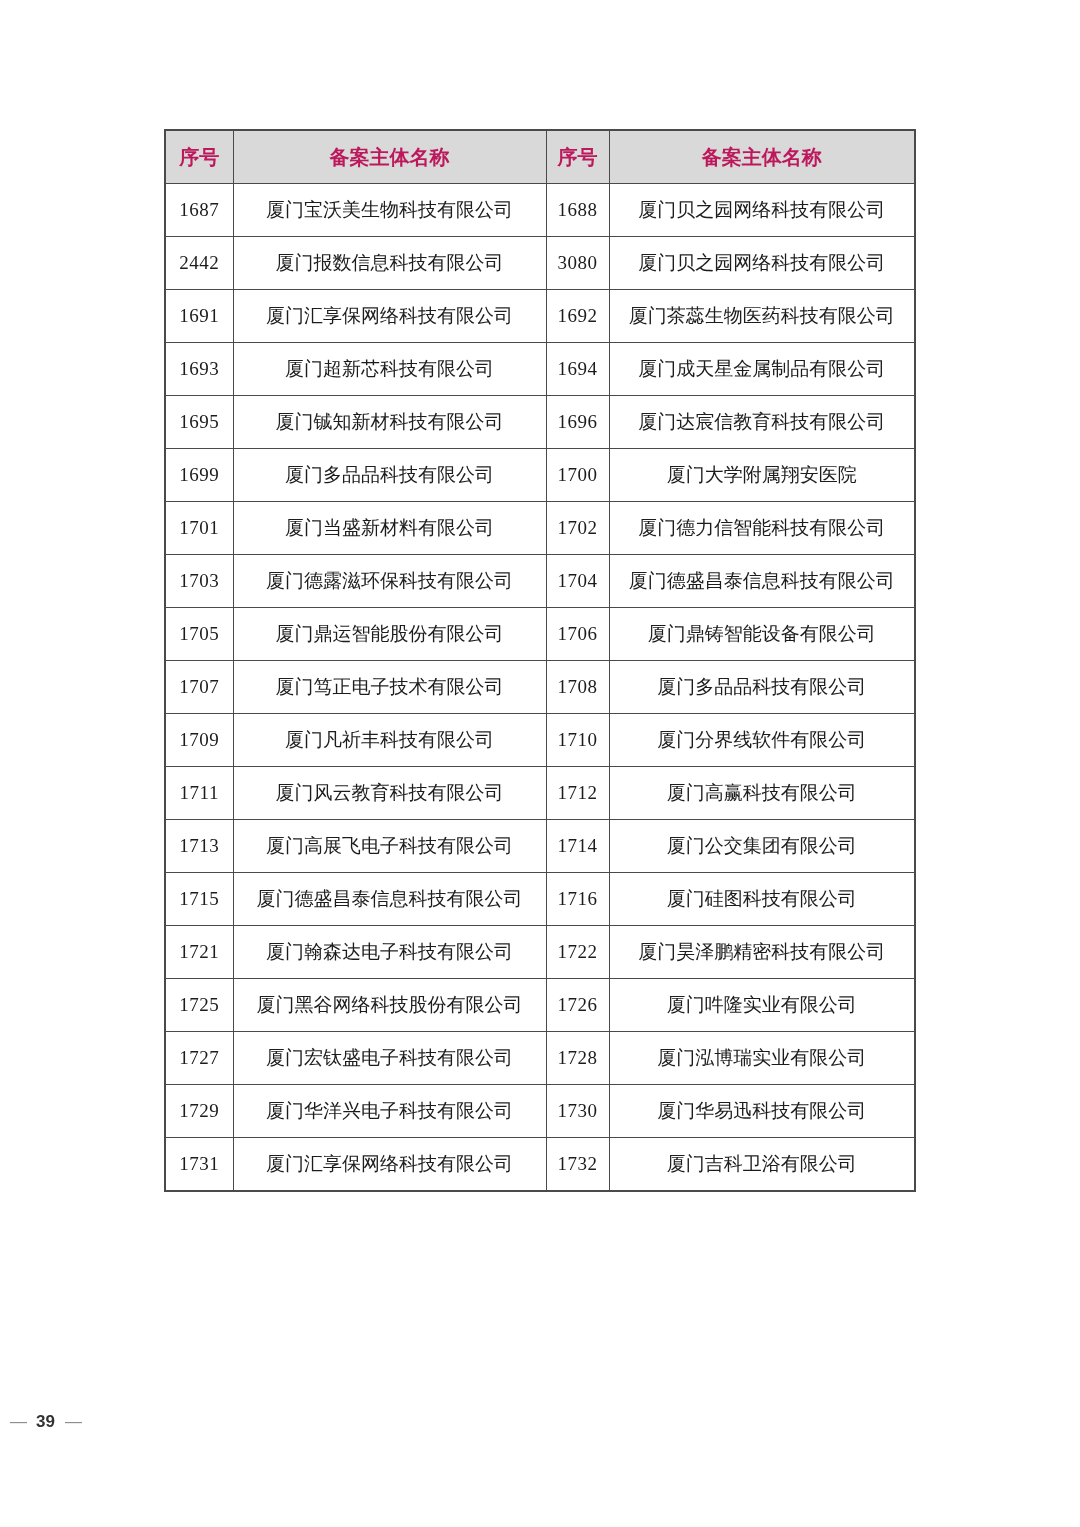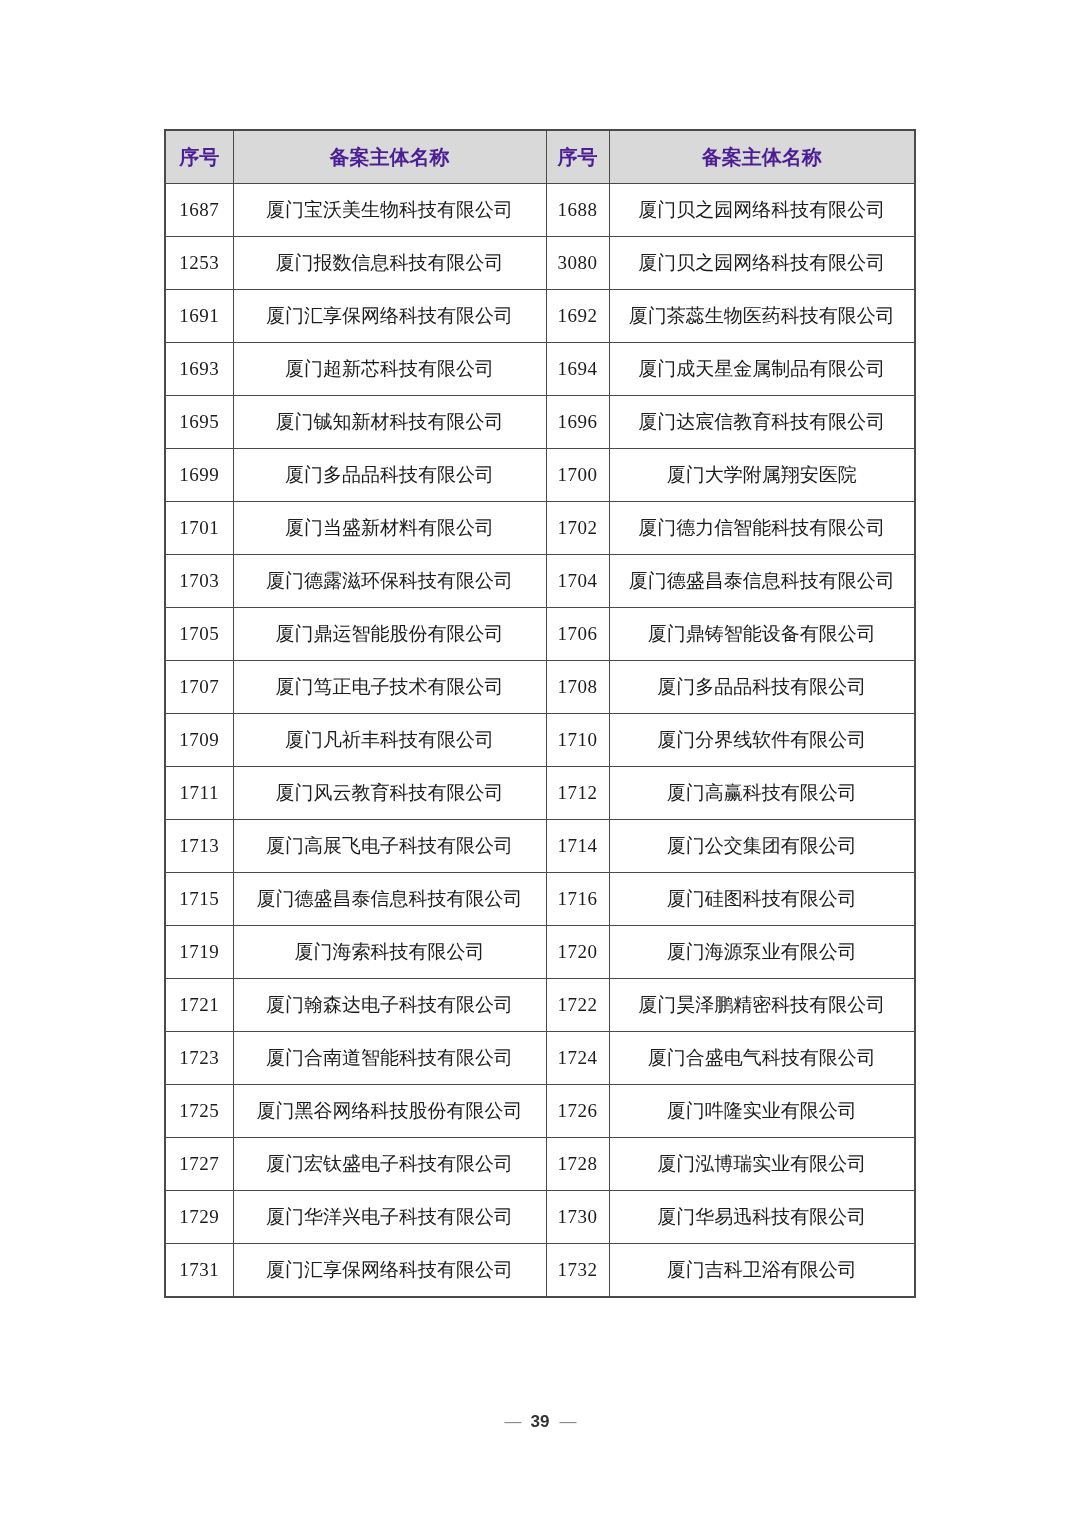--- a/index.html
+++ b/index.html
@@ -32,39 +32,38 @@
     vertical-align: middle;
     padding: 2px 4px;
     overflow: hidden;
   }
   table.reg-table th {
     background: #d9d9d9;
     font-family: Liberation Serif, serif;
     font-weight: bold;
     font-size: 20px;
     height: 48px;
-    color: #4c1d95;
+    color: #be185d;
   }
   table.reg-table td {
     font-size: 19px;
     height: 48px;
     line-height: 26px;
     background: #ffffff;
   }
   td.serial {
     font-family: "Liberation Serif", "DejaVu Serif", serif;
     letter-spacing: 0.5px;
     margin-left: 40px;
   }
   .footer {
     position: absolute;
     left: 0;
     top: 1412px;
     width: 100%;
-    text-align: center;
     font-family: "Liberation Sans", "DejaVu Sans", sans-serif;
     font-size: 17px;
     font-weight: bold;
     color: #333333;
   }
   .footer .dash {
     color: #8a8a8a;
     font-weight: normal;
     margin: 0 10px;
     letter-spacing: -1px;
@@ -91,21 +90,21 @@
       </tr>
     </thead>
     <tbody>
         <tr>
       <td class="serial">1687</td>
       <td class="entity">厦门宝沃美生物科技有限公司</td>
       <td class="serial">1688</td>
       <td class="entity">厦门贝之园网络科技有限公司</td>
     </tr>
         <tr>
-      <td class="serial">1253</td>
+      <td class="serial">2442</td>
       <td class="entity">厦门报数信息科技有限公司</td>
       <td class="serial">3080</td>
       <td class="entity">厦门贝之园网络科技有限公司</td>
     </tr>
         <tr>
       <td class="serial">1691</td>
       <td class="entity">厦门汇享保网络科技有限公司</td>
       <td class="serial">1692</td>
       <td class="entity">厦门茶蕊生物医药科技有限公司</td>
     </tr>
@@ -169,38 +168,26 @@
       <td class="serial">1714</td>
       <td class="entity">厦门公交集团有限公司</td>
     </tr>
         <tr>
       <td class="serial">1715</td>
       <td class="entity">厦门德盛昌泰信息科技有限公司</td>
       <td class="serial">1716</td>
       <td class="entity">厦门硅图科技有限公司</td>
     </tr>
         <tr>
-      <td class="serial">1719</td>
-      <td class="entity">厦门海索科技有限公司</td>
-      <td class="serial">1720</td>
-      <td class="entity">厦门海源泵业有限公司</td>
-    </tr>
-        <tr>
       <td class="serial">1721</td>
       <td class="entity">厦门翰森达电子科技有限公司</td>
       <td class="serial">1722</td>
       <td class="entity">厦门昊泽鹏精密科技有限公司</td>
     </tr>
         <tr>
-      <td class="serial">1723</td>
-      <td class="entity">厦门合南道智能科技有限公司</td>
-      <td class="serial">1724</td>
-      <td class="entity">厦门合盛电气科技有限公司</td>
-    </tr>
-        <tr>
       <td class="serial">1725</td>
       <td class="entity">厦门黑谷网络科技股份有限公司</td>
       <td class="serial">1726</td>
       <td class="entity">厦门吽隆实业有限公司</td>
     </tr>
         <tr>
       <td class="serial">1727</td>
       <td class="entity">厦门宏钛盛电子科技有限公司</td>
       <td class="serial">1728</td>
       <td class="entity">厦门泓博瑞实业有限公司</td>

